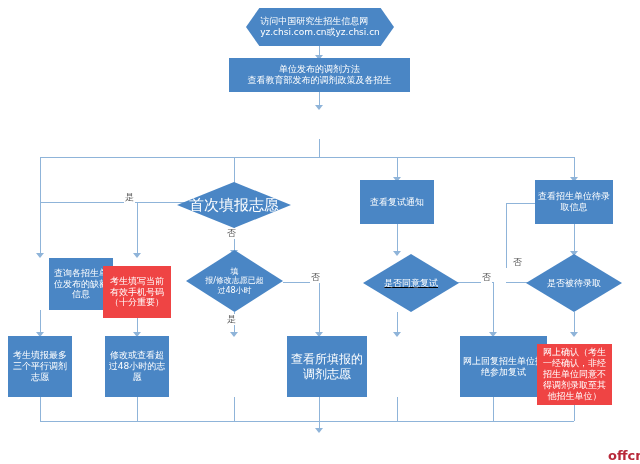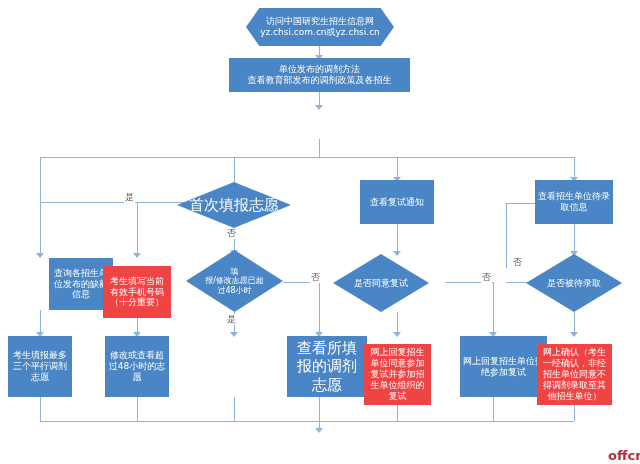--- a/index.html
+++ b/index.html
@@ -34,21 +34,21 @@
   }
   .rect{background:#4a86c5;}
   .rect.orange{background:#ef4444;margin-top:8px;}
 
   .hexwrap{position:absolute;}
   .hex{
     width:100%;height:100%;
     background:#4a86c5;
     -webkit-clip-path:polygon(9% 0,91% 0,100% 50%,91% 100%,9% 100%,0 50%);
     clip-path:polygon(9% 0,91% 0,100% 50%,91% 100%,9% 100%,0 50%);
-    display:flex;align-items:center;justify-content:center;text-align:center;
+    display:flex;align-items:center;justify-content:center;
     color:#fff;line-height:1.25;
   }
 
   .pill{
     background:#4a86c5;border-radius:22px;
   }
 
   .diamondwrap{position:absolute;}
   .diamond{
     width:100%;height:100%;
@@ -192,31 +192,30 @@
         <div>报/修改志愿已超</div>
         <div>过48小时</div>
       </div>
     </div>
   </div>
 
   <div class="node rect" style="left:8px;top:336px;width:64px;height:61px;font-size:9px;">考生填报最多三个平行调剂志愿</div>
 
   <div class="node rect" style="left:105px;top:336px;width:64px;height:61px;font-size:9px;">修改或查看超过48小时的志愿</div>
 
-  <div class="node rect" style="left:287px;top:336px;width:80px;height:61px;font-size:15px;">查看所填报的调剂志愿</div>
+  <div class="node rect" style="left:287px;top:336px;width:80px;height:61px;font-size:12px;">查看所填报的调剂志愿</div>
 
   <div class="node rect" style="left:360px;top:180px;width:74px;height:44px;font-size:9px;">查看复试通知</div>
 
-  <div class="diamondwrap" style="left:333px;top:254px;width:96px;height:58px;">
+  <div class="diamondwrap" style="left:363px;top:254px;width:96px;height:58px;text-decoration:underline;">
     <div class="diamond" style="font-size:9px;">
       <span>是否同意复试</span>
     </div>
   </div>
 
-  <div class="node rect orange" style="left:364px;top:336px;width:67px;height:61px;font-size:9px;">网上回复招生单位同意参加复试并参加招生单位组织的复试</div>
 
   <div class="node rect" style="left:460px;top:336px;width:87px;height:61px;font-size:9px;">网上回复招生单位拒绝参加复试</div>
 
   <div class="node rect" style="left:535px;top:180px;width:78px;height:44px;font-size:9px;">查看招生单位待录取信息</div>
 
   <div class="diamondwrap" style="left:526px;top:254px;width:96px;height:58px;">
     <div class="diamond" style="font-size:9px;">
       <span>是否被待录取</span>
     </div>
   </div>

